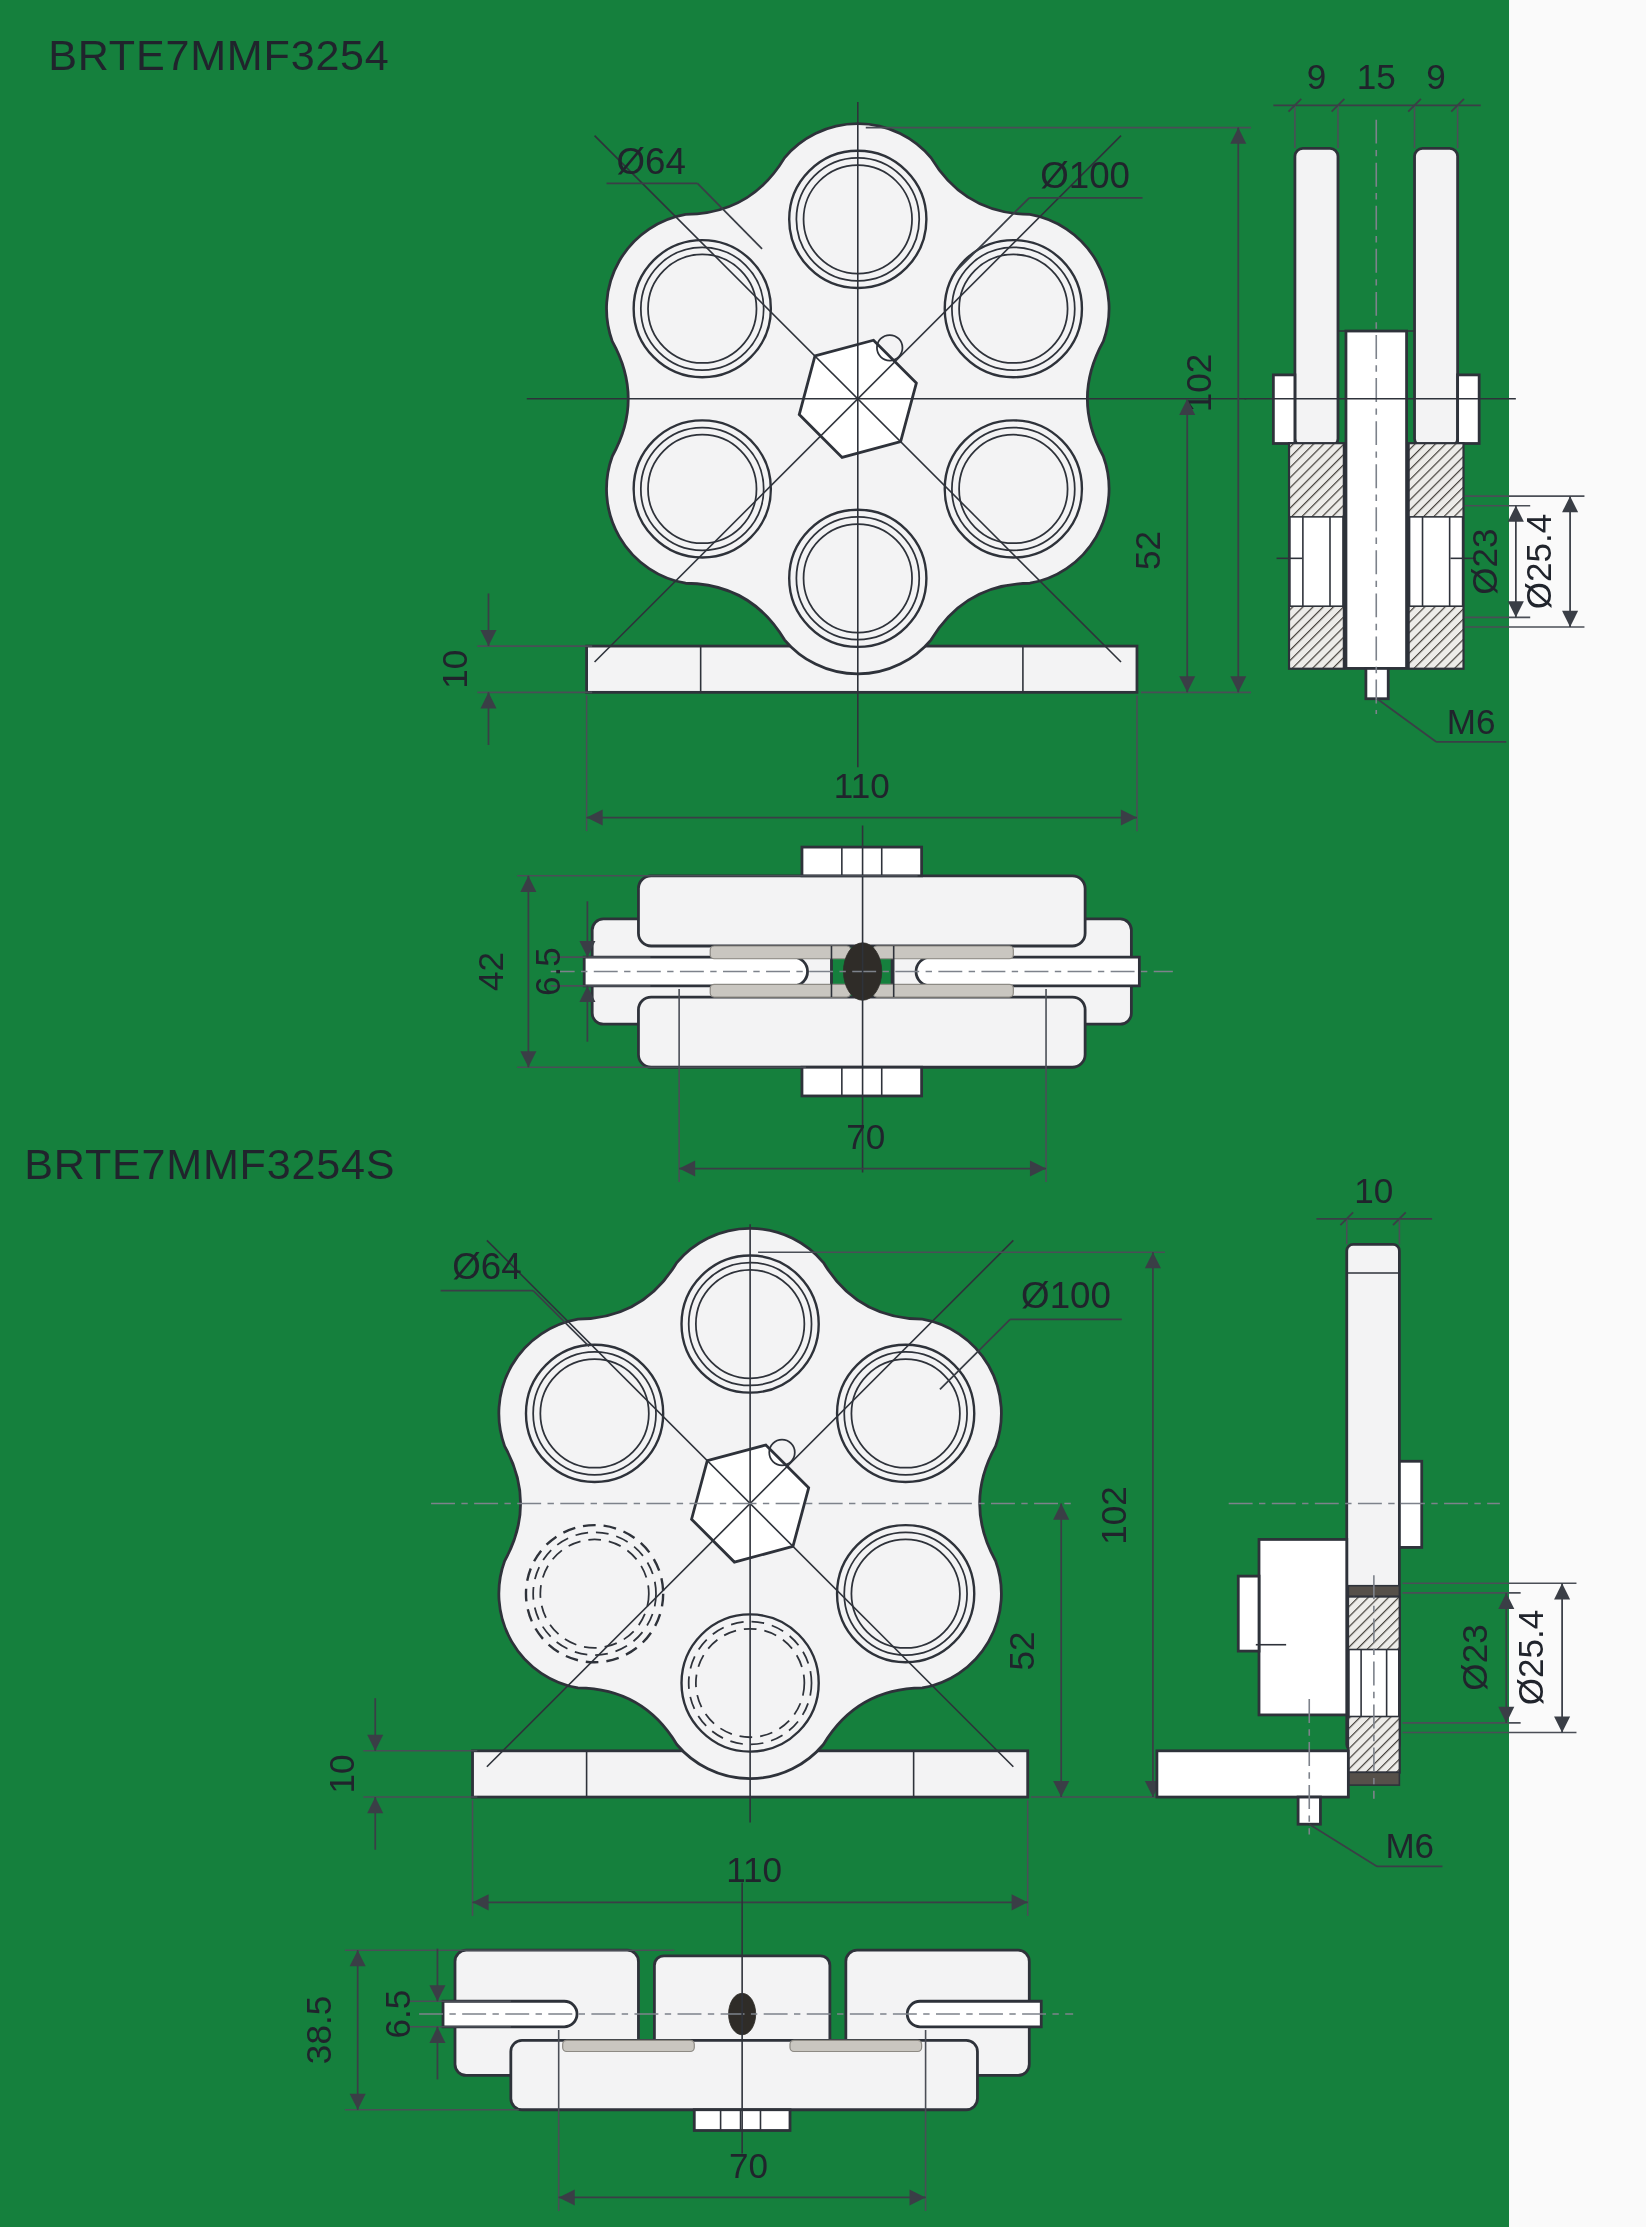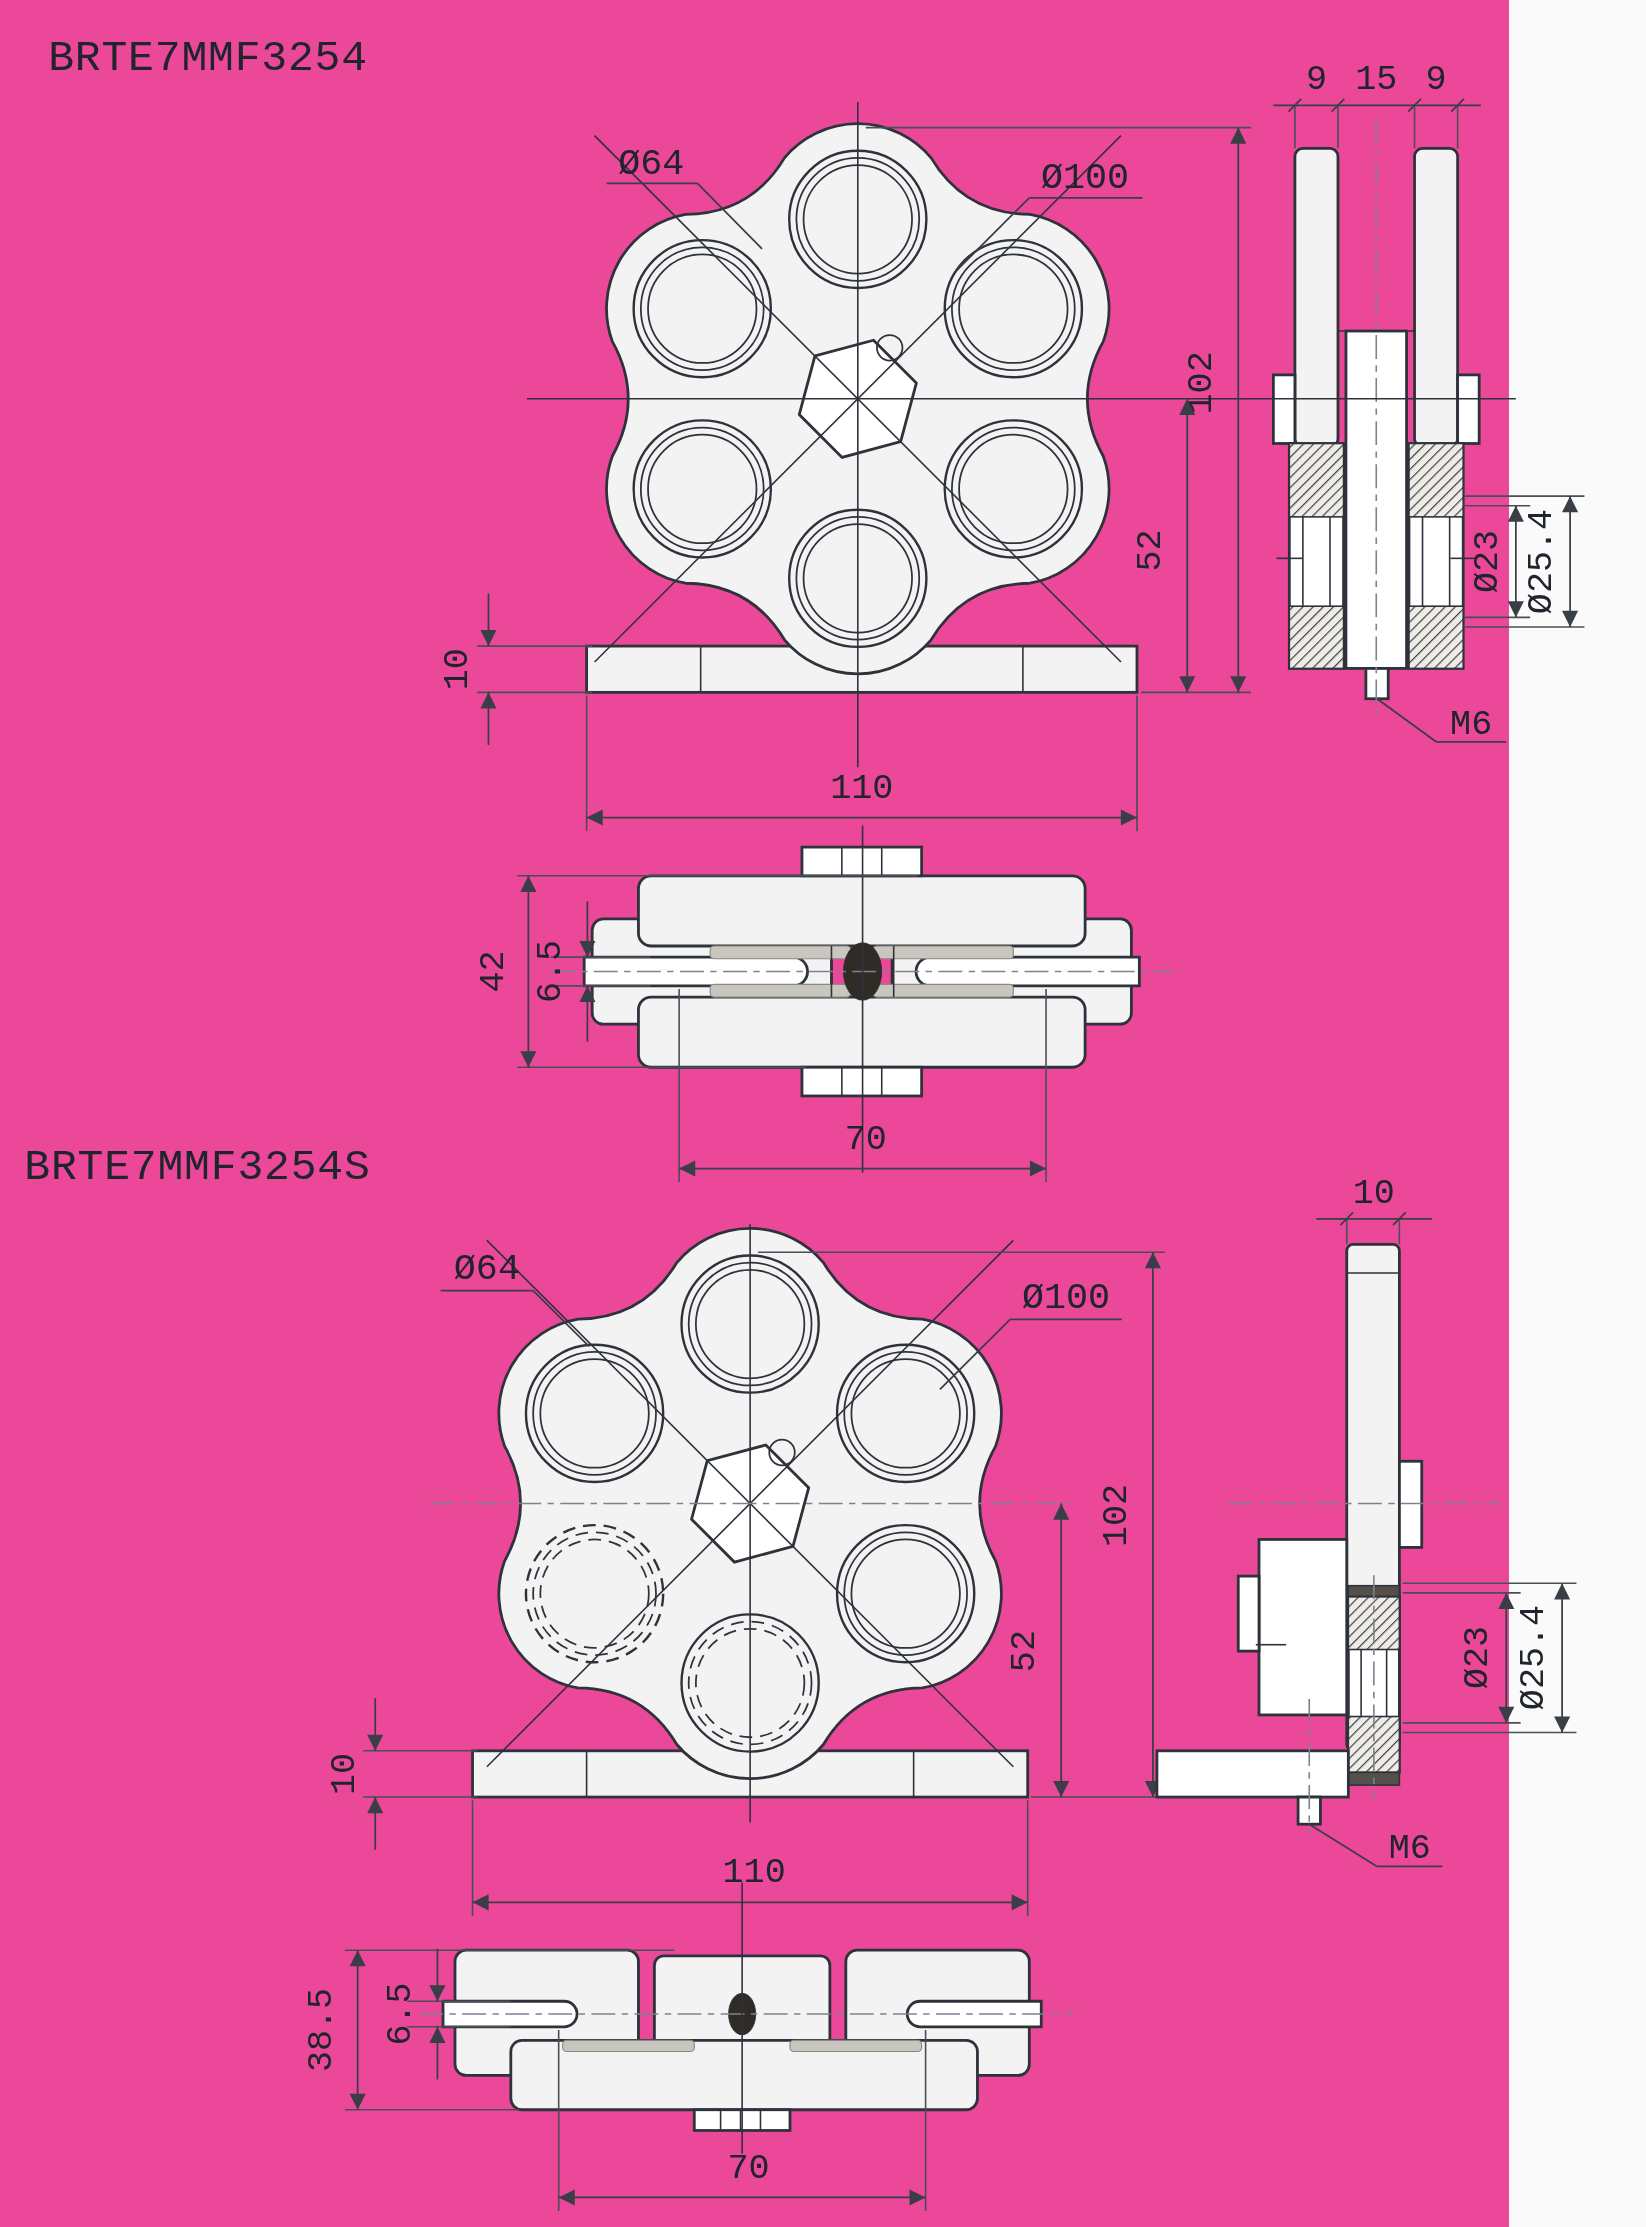--- a/index.html
+++ b/index.html
@@ -1,17 +1,17 @@
 <!DOCTYPE html>
 <html style="font-size:12.8px"><head>
 <meta charset="utf-8">
 <style>
   html,body{margin:0;padding:0;background:#fafafa;}
-  #page{position:relative;width:1509px;height:2227px;background:#ec4899;
-        font-family:Liberation Mono, monospace;}
+  #page{position:relative;width:1509px;height:2227px;background:#15803d;
+        font-family:Liberation Sans, sans-serif;}
   svg{display:block;}
   .outline{fill:#f3f3f4;stroke:#2e323a;stroke-width:3.5;}
   .white{fill:#ffffff;stroke:#2e323a;stroke-width:3.5;}
   .thin{stroke:#2e323a;stroke-width:2;fill:none;}
   .dim{stroke:#3a3e46;stroke-width:2.2;fill:none;}
   .ext{stroke:#4a4e56;stroke-width:2;fill:none;}
   .cline{stroke:#7d828b;stroke-width:2;fill:none;stroke-dasharray:30 8 8 8;}
   .ring{fill:none;stroke:#2e323a;stroke-width:3;}
   .ring2{fill:none;stroke:#2e323a;stroke-width:2.2;}
   .dashed{stroke-dasharray:16 10;}

